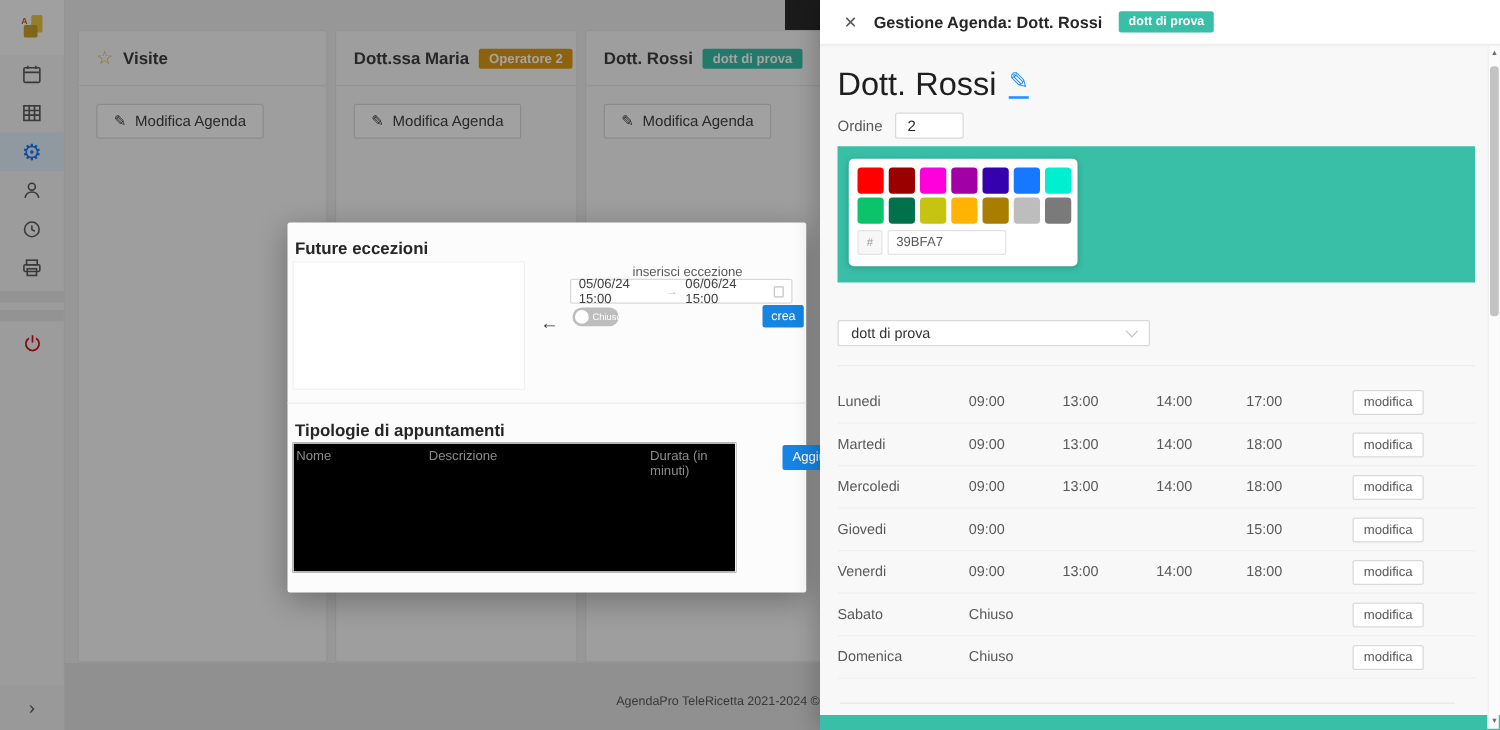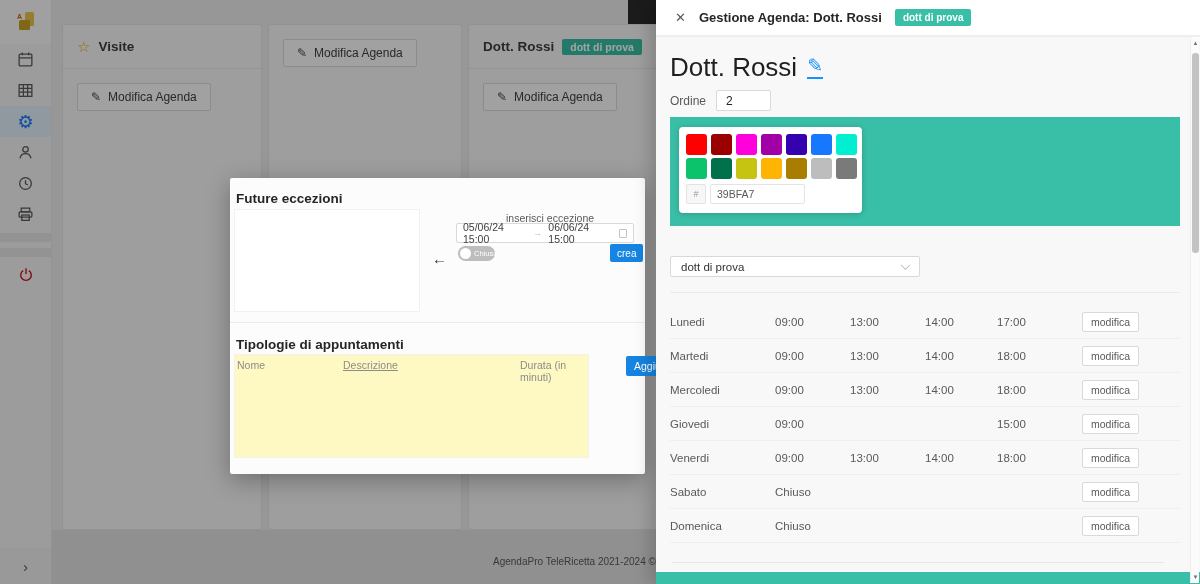--- a/index.html
+++ b/index.html
@@ -44,21 +44,21 @@
   .m-label { position:absolute; left:228px; top:34px; font-size:10.5px; color:#595959;margin-left:48px; }
   .m-daterange { position:absolute; left:226px; top:45px; width:178px; height:20px; border:1px solid #d9d9d9; background:#fff; border-radius:2px; display:flex; align-items:center; gap:6px; padding:0 6px; font-size:10.5px; color:#404040; }
   .m-datesep { color:#bfbfbf; font-size:9px; }
   .m-calicon { margin-left:auto; width:9px; height:9px; border:1px solid #c4c4c4; border-radius:1px; }
   .m-toggle { position:absolute; left:228px; top:68px; width:37px; height:15px; background:#bdbdbd; border-radius:8px; }
   .m-knob { position:absolute; left:2px; top:2px; width:11px; height:11px; background:#fff; border-radius:50%; }
   .m-toggle-label { position:absolute; left:16px; top:3px; font-size:7.5px; color:#fff; }
   .m-crea { position:absolute; left:380px; top:66px; height:18px; padding:0 7px; color:#fff; font-size:10px; border:none; border-radius:2px; display:flex; align-items:center; cursor:pointer; }
   .m-div { position:absolute; left:0; top:144px; width:415px; border-top:1px solid #ececec; }
   .m-title2 { position:absolute; left:6px; top:159px; font-size:13.5px; font-weight:bold; color:#262626; }
-  .m-table { position:absolute; left:4px; top:176px; width:355px; height:104px; background:#fef9c3; border:1px solid #f1f1f1; }
+  .m-table { position:absolute; left:4px; top:176px; width:355px; height:104px; background:#000000; border:1px solid #f1f1f1; }
   .m-th { position:absolute; top:4px; font-size:10.5px; color:#8c8c8c; }
   .m-add { position:absolute; left:363px; top:178px; height:20px; padding:0 8px; color:#fff; font-size:10.5px; border:none; border-radius:2px; display:flex; align-items:center; cursor:pointer;margin-left:33px; }
 
   
   .panel { position:absolute; left:656px; top:0; width:544px; height:584px; background:#f8f8f8; z-index:30; box-shadow:-6px 0 16px rgba(0,0,0,0.18); }
   .p-header { position:absolute; left:0; top:0; width:544px; height:36px; background:#fff; border-bottom:1px solid #ededed; display:flex; align-items:center; padding-left:19px; gap:13px; box-shadow:0 1px 2px rgba(0,0,0,0.05); }
   .p-close { font-size:13px; color:#595959; cursor:pointer; }
   .p-title { font-size:13px; font-weight:bold; color:#262626; }
   .p-badge { color:#fff; font-size:10px; font-weight:bold; padding:3px 8px; border-radius:2px; }
   .p-name-row { position:absolute; left:14px; top:52px; display:flex; align-items:center; gap:10px; }
@@ -161,20 +161,24 @@
     </div>
     <div class="card-body">
       <button class="btn-outline">
         <span class="pencil-sm">✎</span>
         <span>Modifica Agenda</span>
       </button>
     </div>
   </div>
 
   <div class="card" style="left:268px; width:194px;">
+    <div class="card-head">
+      <span class="card-title">Dott.ssa Maria</span>
+      <span class="badge" style="background: rgb(219, 153, 20);">Operatore 2</span>
+    </div>
     <div class="card-body">
       <button class="btn-outline">
         <span class="pencil-sm">✎</span>
         <span>Modifica Agenda</span>
       </button>
     </div>
   </div>
 
   <div class="card" style="left:468px; width:192px;">
     <div class="card-head">
@@ -204,21 +208,21 @@
     </div>
     <div class="m-toggle">
       <span class="m-knob"></span>
       <span class="m-toggle-label">Chiuso</span>
     </div>
     <button class="m-crea" style="background: rgb(21, 132, 226);">crea</button>
     <div class="m-div"></div>
     <div class="m-title2">Tipologie di appuntamenti</div>
     <div class="m-table">
       <span class="m-th" style="left:2px;">Nome</span>
-      <span class="m-th" style="left:108px;text-decoration:underline;">Descrizione</span>
+      <span class="m-th" style="left:108px;">Descrizione</span>
       <span class="m-th" style="left:249px;padding-left:36px;">Durata (in minuti)</span>
     </div>
     <button class="m-add" style="background: rgb(21, 132, 226);">Aggiungi</button>
   </div>
 
   <div class="panel">
     <div class="p-header">
       <span class="p-close">✕</span>
       <span class="p-title">Gestione Agenda: Dott. Rossi</span>
       <span class="p-badge" style="background: rgb(57, 191, 167);">dott di prova</span>

